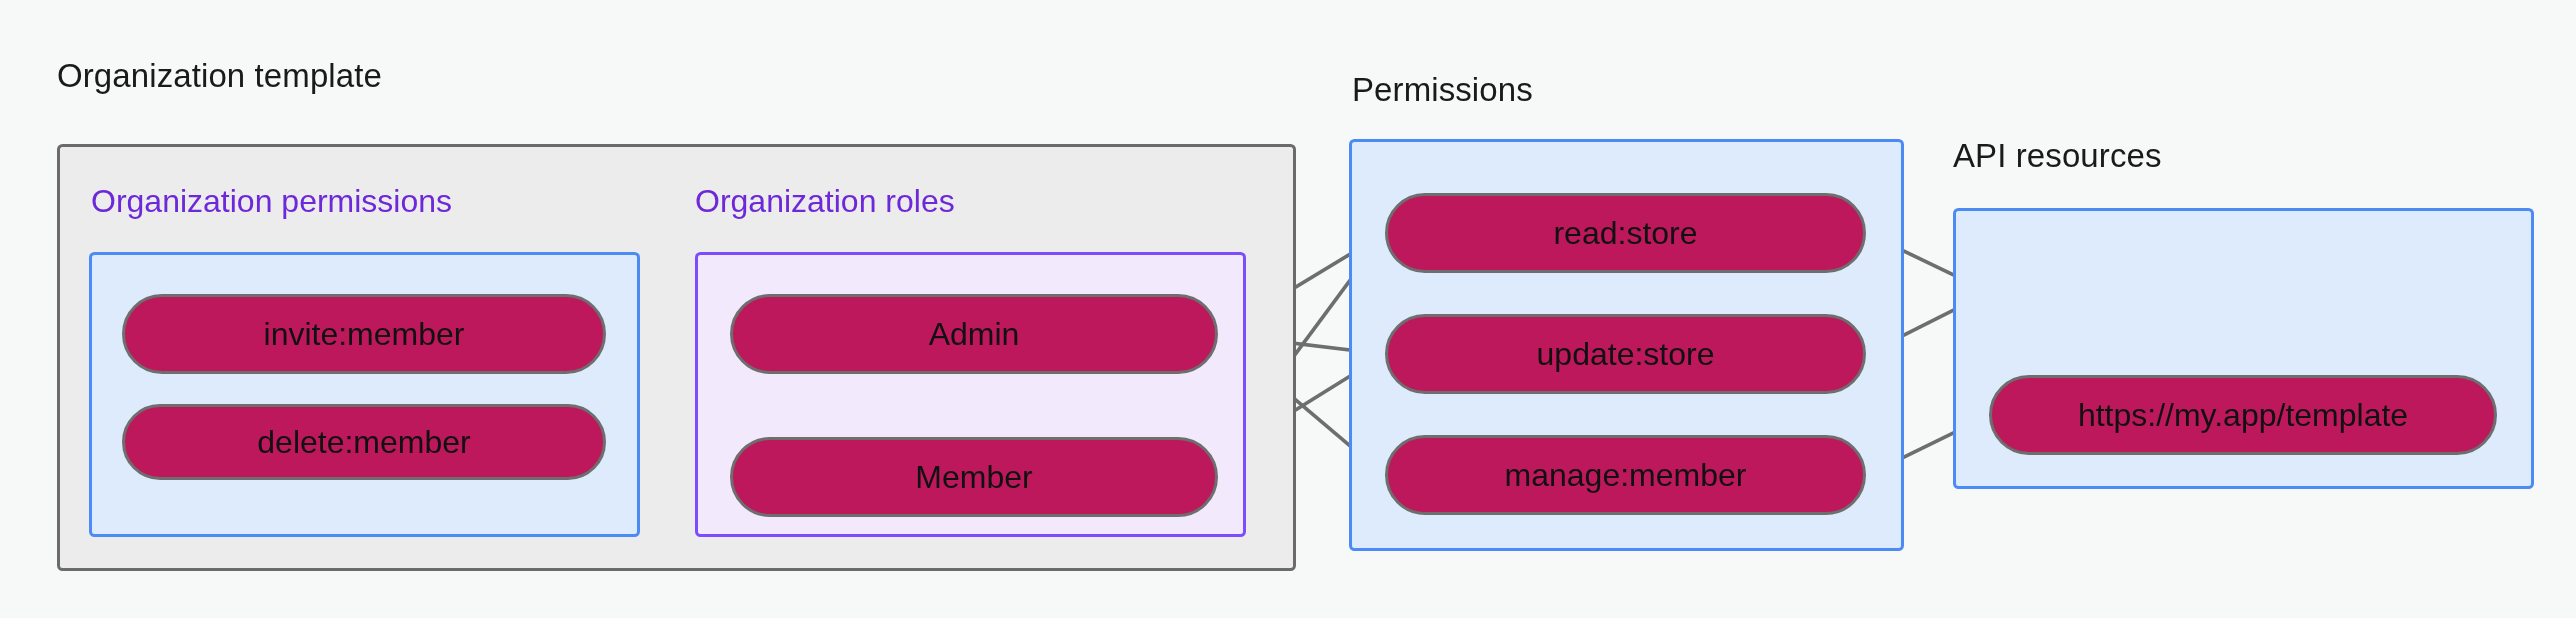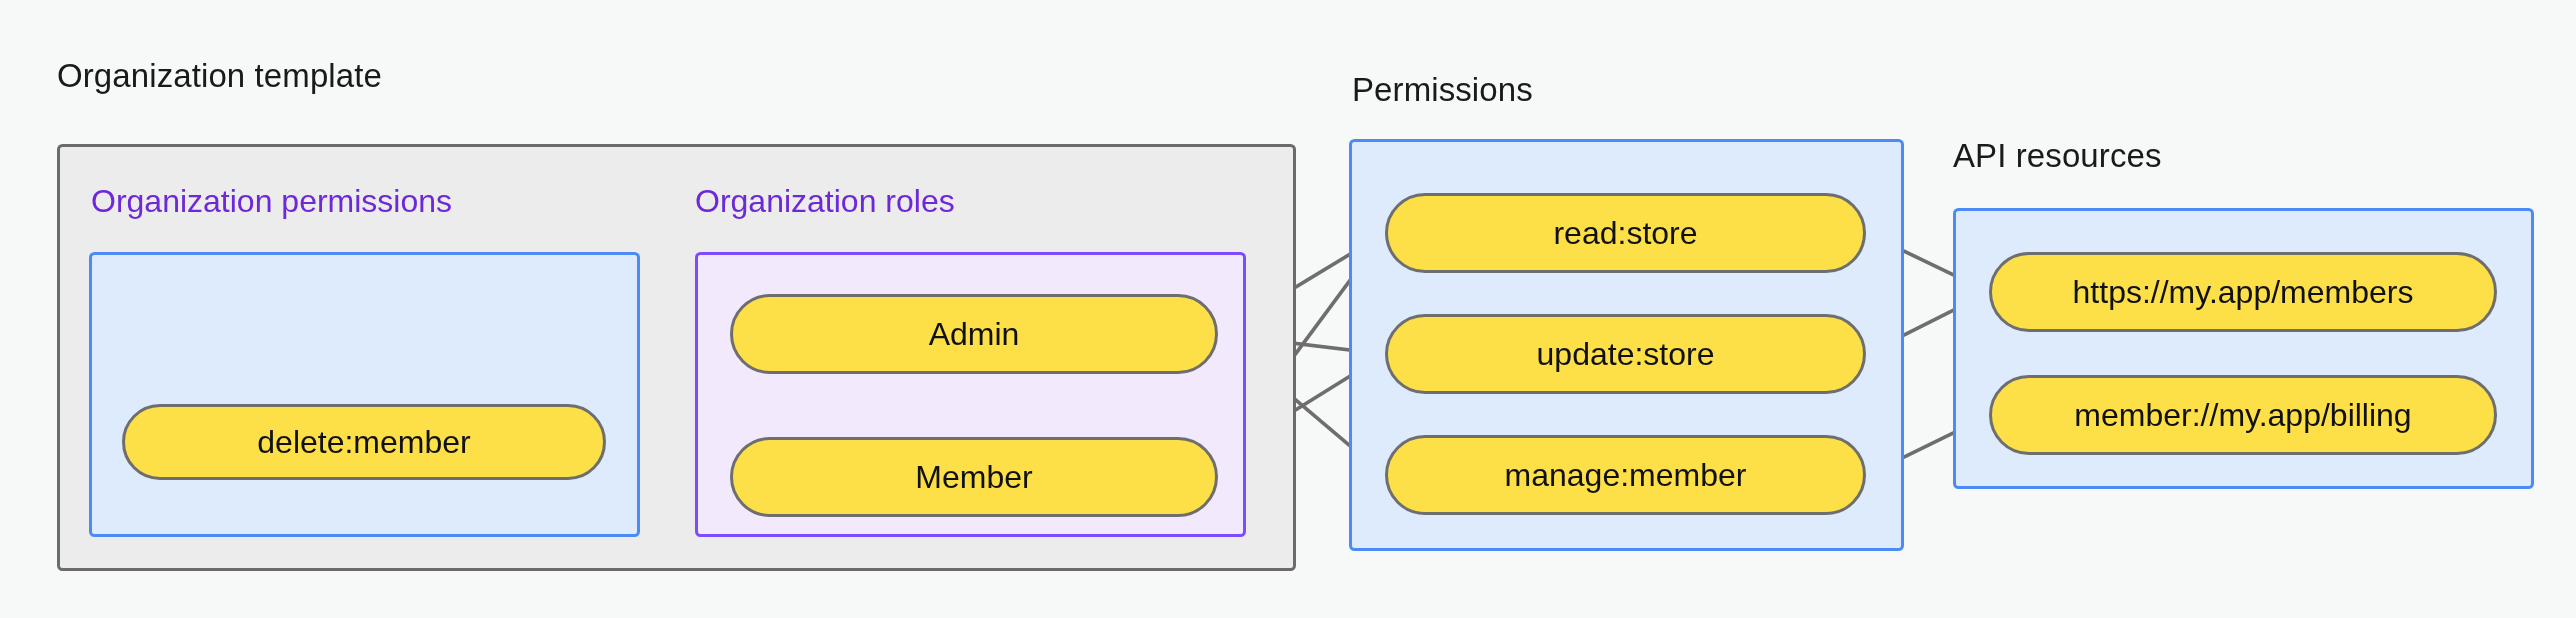--- a/index.html
+++ b/index.html
@@ -49,21 +49,21 @@
   }
   .box-purple {
     background: #f2e9fd;
     border: 3.7px solid #7c4dff;
   }
 
   
   .pill {
     position: absolute;
     box-sizing: border-box;
-    background: #fde047;
+    background: #be185d;
     border: 3.7px solid #6e6e6e;
     border-radius: 912px;
     display: flex;
     align-items: center;
     justify-content: center;
     font-size: 32px;
     color: #111111;
     white-space: nowrap;
     text-align: right;
   }
@@ -118,20 +118,23 @@
   <div class="box box-template" style="left:57px; top:144px; width:1239px; height:427px;"></div>
 
   <div class="sub-label" style="left:91px; top:183px;">Organization permissions</div>
 
   <div class="sub-label" style="left:695px; top:183px;">Organization roles</div>
 
   <div class="box box-blue" style="left:89px; top:252px; width:551px; height:285px;"></div>
 
   <div class="box box-purple" style="left:695px; top:252px; width:551px; height:285px;"></div>
 
+  <div class="pill" style="left:122px; top:294px; width:484px; height:80px;">
+    <span>invite:member</span>
+  </div>
   <div class="pill" style="left:122px; top:404px; width:484px; height:76px;">
     <span>delete:member</span>
   </div>
 
   <div class="pill" style="left:730px; top:294px; width:488px; height:80px;">
     <span>Admin</span>
   </div>
   <div class="pill" style="left:730px; top:418px; width:488px; height:80px;margin-top:19px;">
     <span>Member</span>
   </div>
@@ -147,21 +150,18 @@
     <span>update:store</span>
   </div>
   <div class="pill" style="left:1385px; top:435px; width:481px; height:80px;">
     <span>manage:member</span>
   </div>
 
   <div class="grp-label" style="left:1953px; top:137px;">API resources</div>
 
   <div class="box box-blue" style="left:1953px; top:208px; width:581px; height:281px;"></div>
 
-  <div class="pill" style="left:1989px; top:252px; width:508px; height:80px;">
-    <span>https://my.app/members</span>
-  </div>
   <div class="pill" style="left:1989px; top:375px; width:508px; height:80px;">
-    <span>member://my.app/billing</span>
+    <span>https://my.app/template</span>
   </div>
 
 </div>
 
 
 </body></html>

